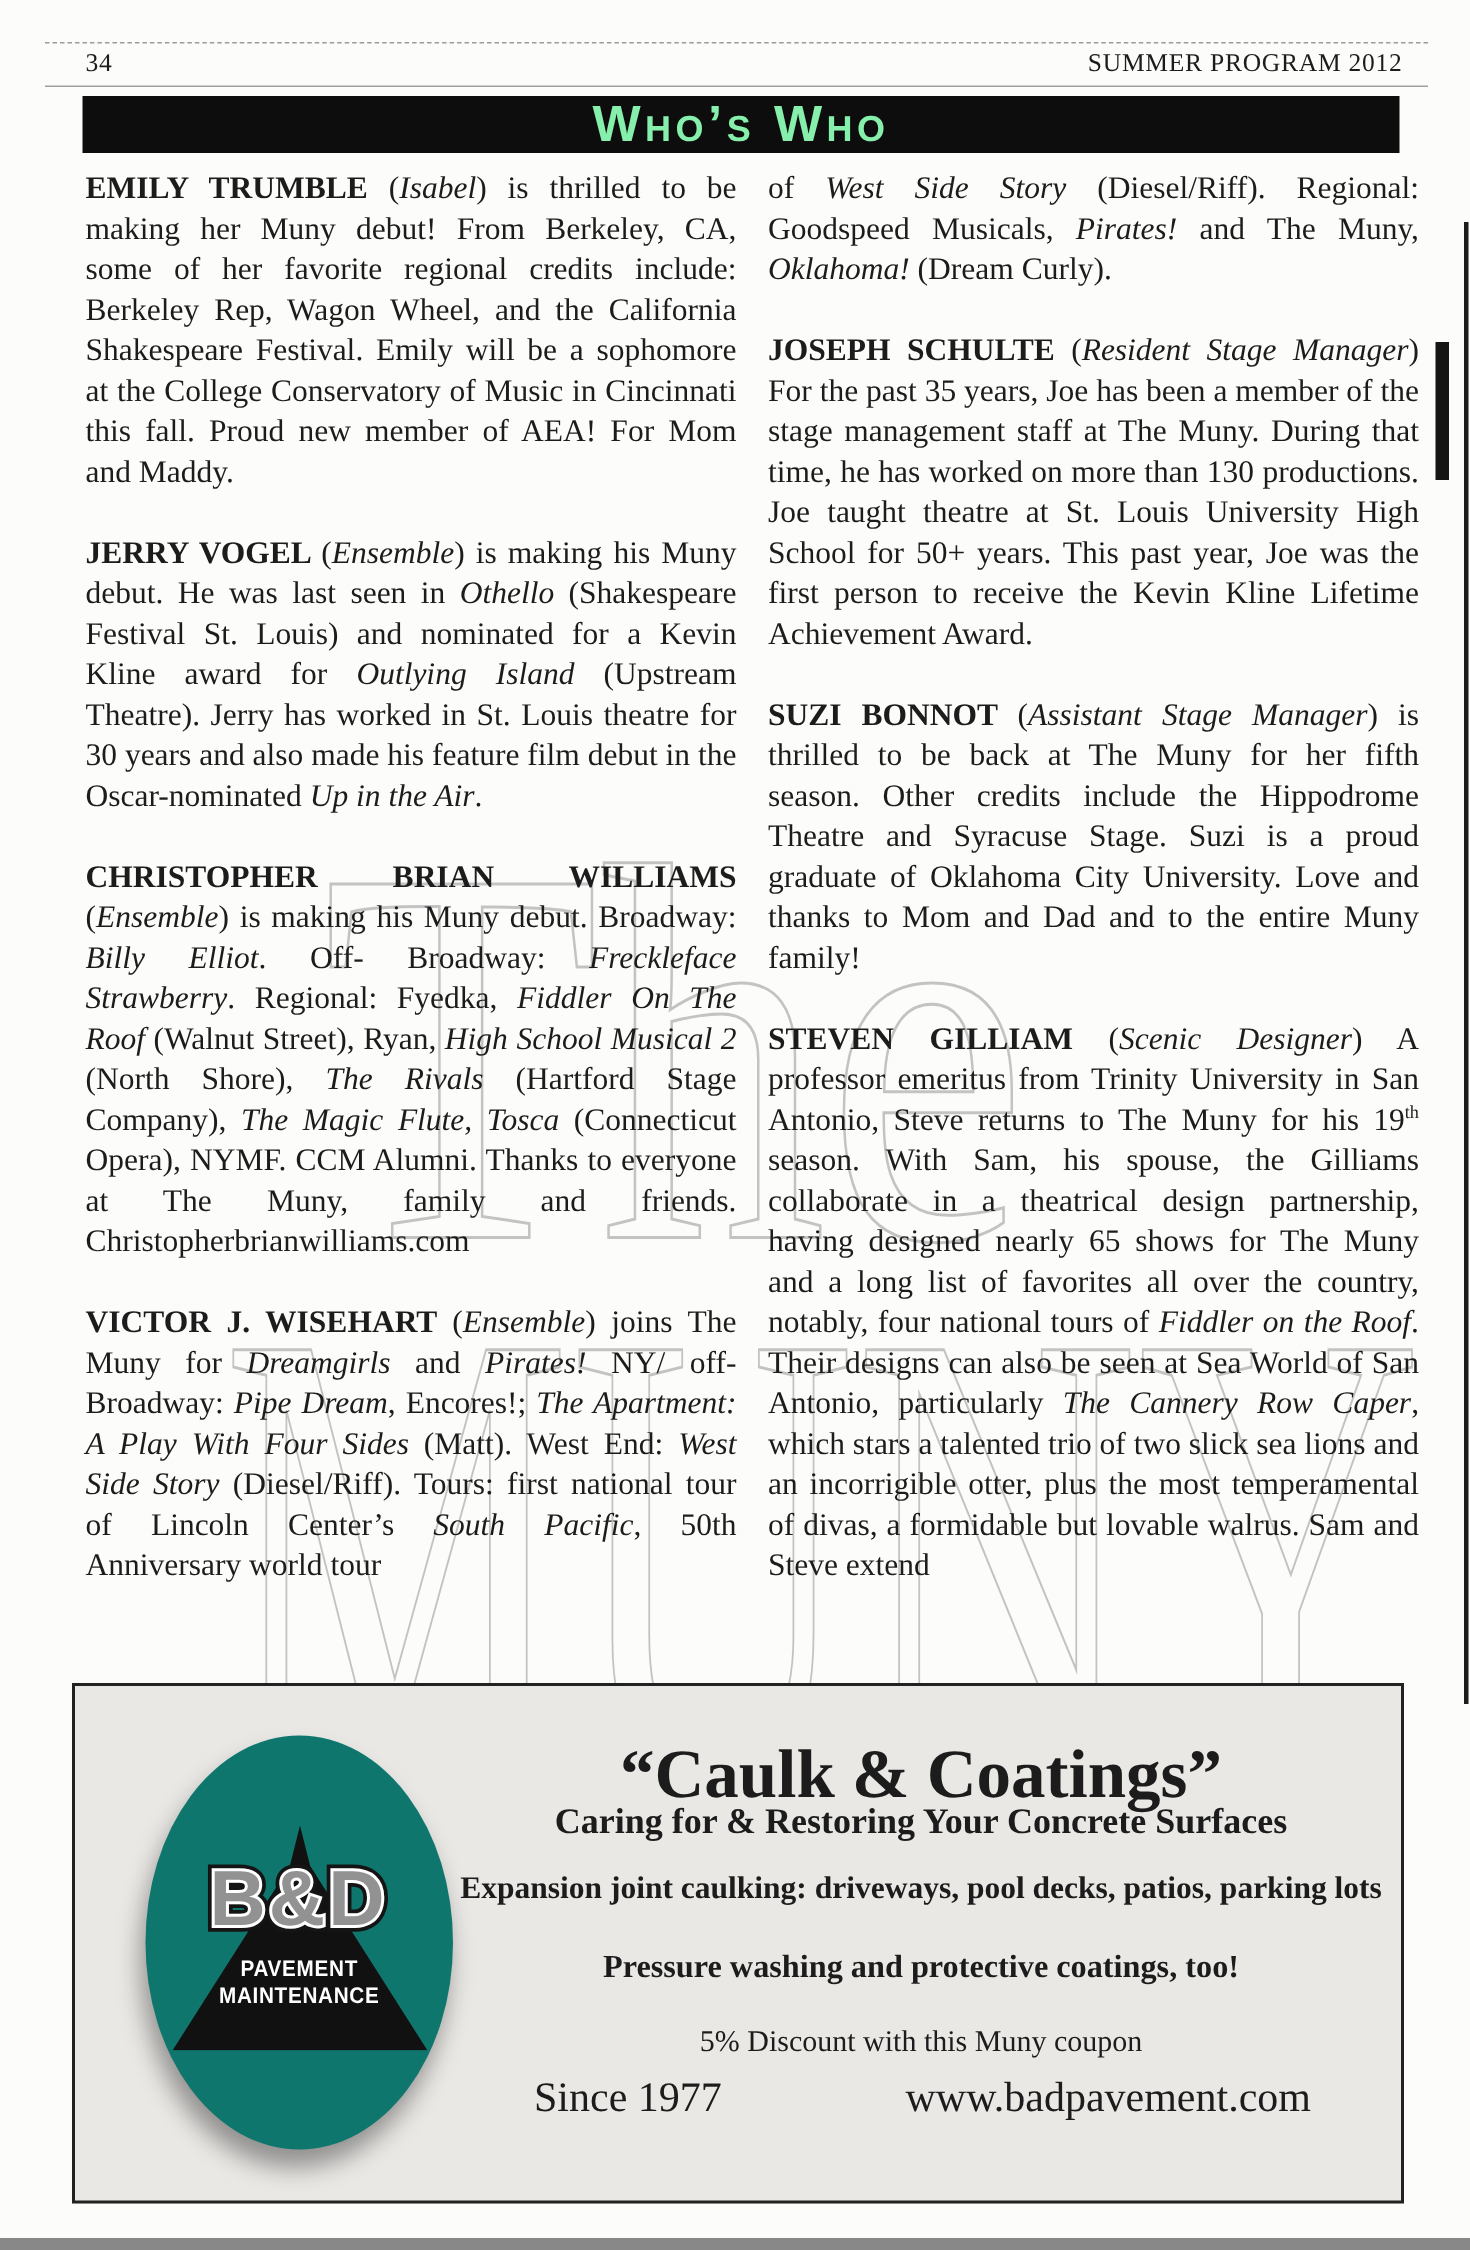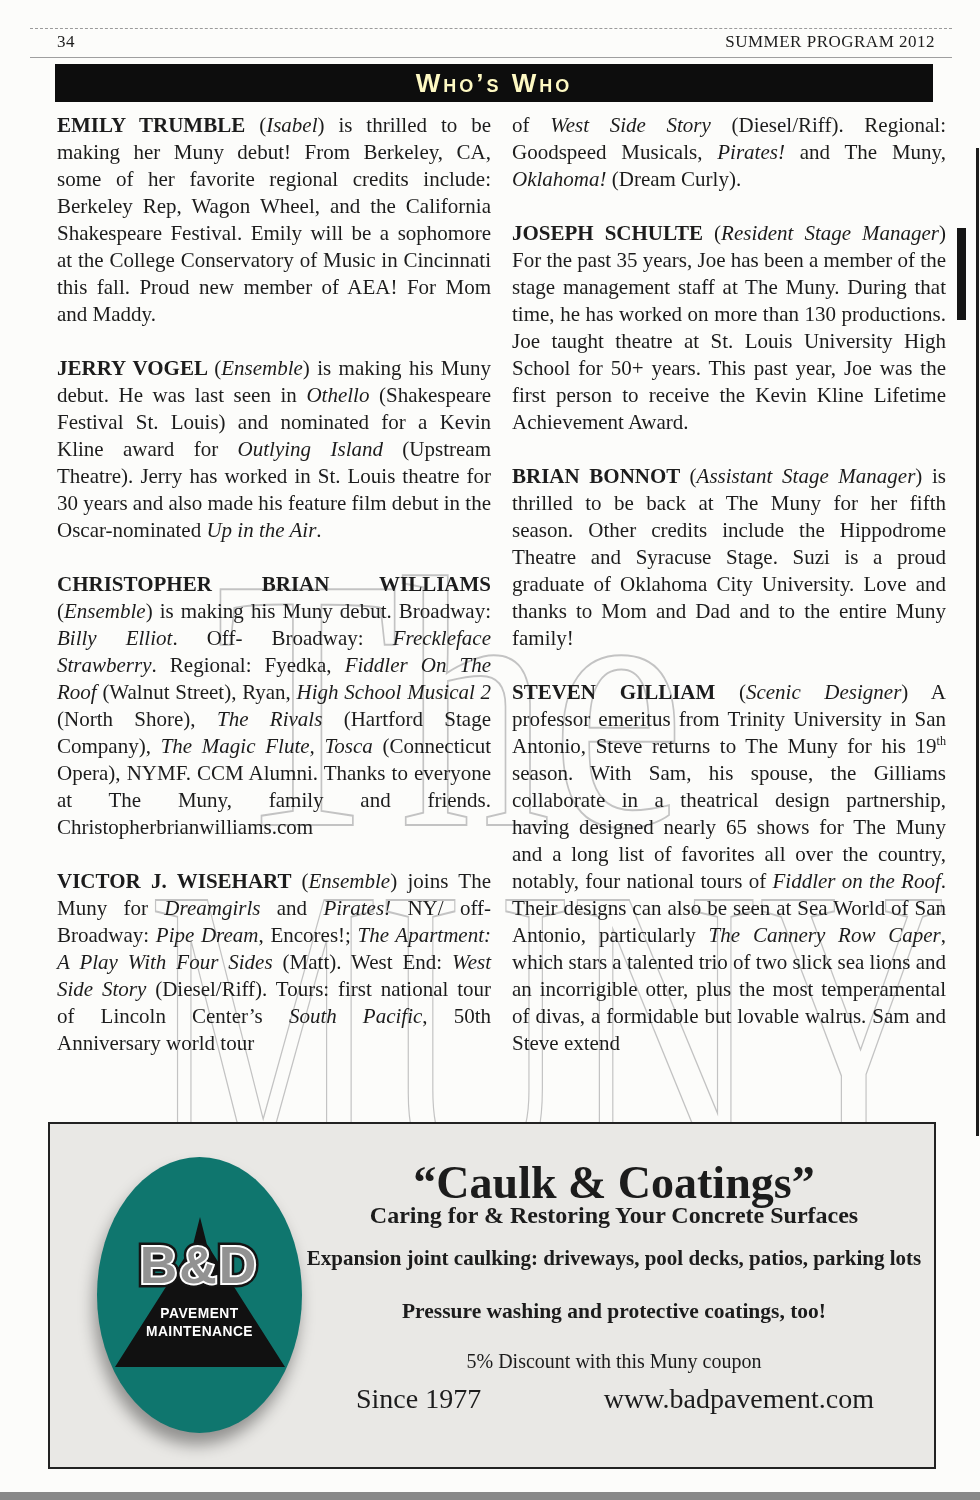--- a/index.html
+++ b/index.html
@@ -6,22 +6,22 @@
   .page{position:relative;width:980px;height:1492px;background:#fcfcfa;overflow:hidden;
         font-family:"Liberation Serif",serif;color:#1c1c1c;}
 
   
   .rule-top{position:absolute;left:30px;top:28px;width:922px;border-top:1px dashed #9a9a9a;}
   .rule-bottom{position:absolute;left:30px;top:57px;width:922px;border-top:1px solid #9f9f9f;}
   .header-row{position:absolute;left:57px;top:32px;width:878px;display:flex;
               justify-content:space-between;font-size:17px;letter-spacing:.5px;}
   .banner{position:absolute;left:55px;top:64px;width:878px;height:38px;background:#0d0d0d;
           display:flex;align-items:center;justify-content:center;}
-  .banner span{color:#fef9c3;font-family:"Liberation Sans",sans-serif;font-variant:small-caps;
-               font-weight:600;font-size:26px;letter-spacing:3px;line-height:1;}
+  .banner span{color:#86efac;font-family:"Liberation Sans",sans-serif;font-variant:small-caps;
+               font-weight:600;font-size:34px;letter-spacing:3px;line-height:1;}
 
   
   .watermark{position:absolute;left:0;top:0;z-index:0;pointer-events:none;}
   .watermark text{font-family:"Liberation Serif",serif;fill:none;stroke:#c3c3c3;stroke-width:2;}
 
   
   .columns{position:absolute;left:57px;top:112px;width:889px;display:flex;gap:21px;z-index:1;}
   .col{width:434px;}
   .bio{margin:0 0 27px 0;font-size:21px;line-height:27px;text-align:justify;}
   .bio:last-child{margin-bottom:0;}
@@ -82,21 +82,21 @@
   <main class="columns">
     <div class="col" id="col-left">
         <p class="bio"><span class="b">EMILY TRUMBLE </span><span>(</span><span class="i">Isabel</span><span>) is thrilled to be making her Muny debut! From Berkeley, CA, some of her favorite regional credits include: Berkeley Rep, Wagon Wheel, and the California Shakespeare Festival. Emily will be a sophomore at the College Conservatory of Music in Cincinnati this fall. Proud new member of AEA! For Mom and Maddy.</span></p>
         <p class="bio"><span class="b">JERRY VOGEL </span><span>(</span><span class="i">Ensemble</span><span>) is making his Muny debut. He was last seen in </span><span class="i">Othello</span><span> (Shakespeare Festival St. Louis) and nominated for a Kevin Kline award for </span><span class="i">Outlying Island</span><span> (Upstream Theatre). Jerry has worked in St. Louis theatre for 30 years and also made his feature film debut in the Oscar-nominated </span><span class="i">Up in the Air</span><span>.</span></p>
         <p class="bio"><span class="b">CHRISTOPHER BRIAN WILLIAMS </span><span>(</span><span class="i">Ensemble</span><span>) is making his Muny debut. Broadway: </span><span class="i">Billy Elliot</span><span>. Off- Broadway: </span><span class="i">Freckleface Strawberry</span><span>. Regional: Fyedka, </span><span class="i">Fiddler On The Roof</span><span> (Walnut Street), Ryan, </span><span class="i">High School Musical 2</span><span> (North Shore), </span><span class="i">The Rivals</span><span> (Hartford Stage Company), </span><span class="i">The Magic Flute, Tosca</span><span> (Connecticut Opera), NYMF. CCM Alumni. Thanks to everyone at The Muny, family and friends. Christopherbrianwilliams.com</span></p>
         <p class="bio"><span class="b">VICTOR J. WISEHART </span><span>(</span><span class="i">Ensemble</span><span>) joins The Muny for </span><span class="i">Dreamgirls</span><span> and </span><span class="i">Pirates!</span><span> NY/ off-Broadway: </span><span class="i">Pipe Dream</span><span>, Encores!; </span><span class="i">The Apartment: A Play With Four Sides</span><span> (Matt). West End: </span><span class="i">West Side Story</span><span> (Diesel/Riff). Tours: first national tour of Lincoln Center’s </span><span class="i">South Pacific</span><span>, 50th Anniversary world tour</span></p>
       </div>
     <div class="col" id="col-right">
         <p class="bio"><span>of </span><span class="i">West Side Story</span><span> (Diesel/Riff). Regional: Goodspeed Musicals, </span><span class="i">Pirates!</span><span> and The Muny, </span><span class="i">Oklahoma!</span><span> (Dream Curly).</span></p>
         <p class="bio"><span class="b">JOSEPH SCHULTE </span><span>(</span><span class="i">Resident Stage Manager</span><span>) For the past 35 years, Joe has been a member of the stage management staff at The Muny. During that time, he has worked on more than 130 productions. Joe taught theatre at St. Louis University High School for 50+ years. This past year, Joe was the first person to receive the Kevin Kline Lifetime Achievement Award.</span></p>
-        <p class="bio"><span class="b">BRIAN BONNOT </span><span>(</span><span class="i">Assistant Stage Manager</span><span>) is thrilled to be back at The Muny for her fifth season. Other credits include the Hippodrome Theatre and Syracuse Stage. Suzi is a proud graduate of Oklahoma City University. Love and thanks to Mom and Dad and to the entire Muny family!</span></p>
+        <p class="bio"><span class="b">SUZI BONNOT </span><span>(</span><span class="i">Assistant Stage Manager</span><span>) is thrilled to be back at The Muny for her fifth season. Other credits include the Hippodrome Theatre and Syracuse Stage. Suzi is a proud graduate of Oklahoma City University. Love and thanks to Mom and Dad and to the entire Muny family!</span></p>
         <p class="bio"><span class="b">STEVEN GILLIAM </span><span>(</span><span class="i">Scenic Designer</span><span>) A professor emeritus from Trinity University in San Antonio, Steve returns to The Muny for his 19</span><sup>th</sup><span> season. With Sam, his spouse, the Gilliams collaborate in a theatrical design partnership, having designed nearly 65 shows for The Muny and a long list of favorites all over the country, notably, four national tours of </span><span class="i">Fiddler on the Roof</span><span>. Their designs can also be seen at Sea World of San Antonio, particularly </span><span class="i">The Cannery Row Caper</span><span>, which stars a talented trio of two slick sea lions and an incorrigible otter, plus the most temperamental of divas, a formidable but lovable walrus. Sam and Steve extend</span></p>
       </div>
   </main>
 
   <div class="scan-line"></div>
   <div class="scan-bar"></div>
 
   <section class="ad">
     <div class="ad-oval">
       <div class="tri"></div>

